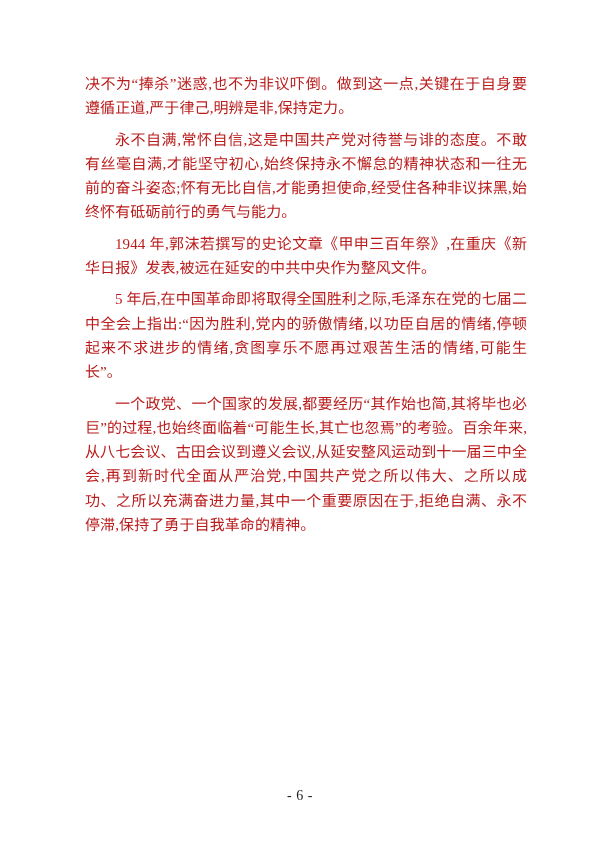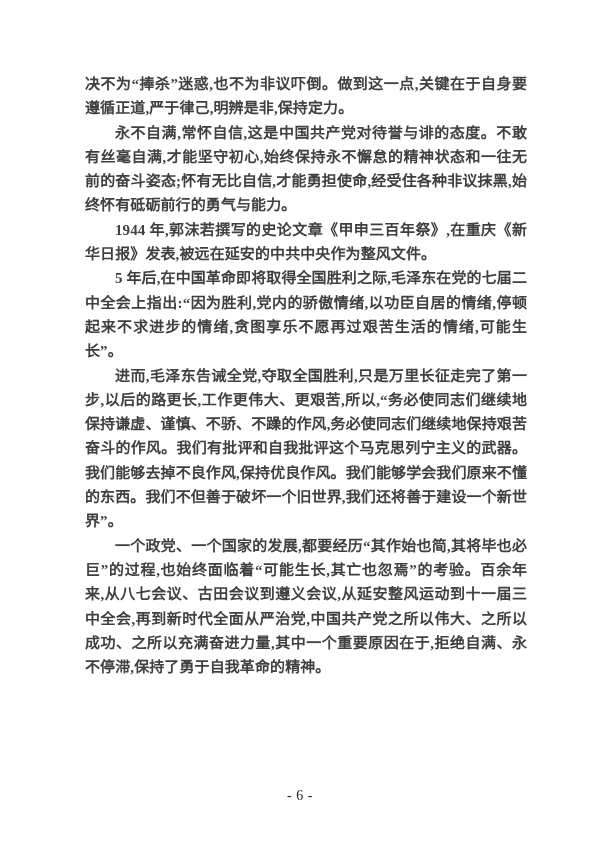--- a/index.html
+++ b/index.html
@@ -27,25 +27,25 @@
     width: 442px;
   }
   .doc p {
     margin: 0;
     padding: 0;
     font-size: 15px;
     line-height: 24.3px;
     text-align: justify;
     text-justify: inter-ideograph;
     letter-spacing: 0.1px;
-    color: #404040;
-    font-weight: bold;
+    color: #b91c1c;
   }
   .doc p.indent {
     text-indent: 2em;
+    margin-top: 7px;
   }
   .page-number {
     position: absolute;
     top: 788px;
     left: 0;
     width: 600px;
     text-align: center;
     font-size: 14px;
     line-height: 16px;
     color: #1c1c1c;
@@ -54,17 +54,16 @@
 </style>
 </head>
 <body>
 
 <div class="page">
   <main class="doc">
       <p>决不为“捧杀”迷惑,也不为非议吓倒。做到这一点,关键在于自身要遵循正道,严于律己,明辨是非,保持定力。</p>
       <p class="indent">永不自满,常怀自信,这是中国共产党对待誉与诽的态度。不敢有丝毫自满,才能坚守初心,始终保持永不懈怠的精神状态和一往无前的奋斗姿态;怀有无比自信,才能勇担使命,经受住各种非议抹黑,始终怀有砥砺前行的勇气与能力。</p>
       <p class="indent">1944 年,郭沫若撰写的史论文章《甲申三百年祭》,在重庆《新华日报》发表,被远在延安的中共中央作为整风文件。</p>
       <p class="indent">5 年后,在中国革命即将取得全国胜利之际,毛泽东在党的七届二中全会上指出:“因为胜利,党内的骄傲情绪,以功臣自居的情绪,停顿起来不求进步的情绪,贪图享乐不愿再过艰苦生活的情绪,可能生长”。</p>
-      <p class="indent">进而,毛泽东告诫全党,夺取全国胜利,只是万里长征走完了第一步,以后的路更长,工作更伟大、更艰苦,所以,“务必使同志们继续地保持谦虚、谨慎、不骄、不躁的作风,务必使同志们继续地保持艰苦奋斗的作风。我们有批评和自我批评这个马克思列宁主义的武器。我们能够去掉不良作风,保持优良作风。我们能够学会我们原来不懂的东西。我们不但善于破坏一个旧世界,我们还将善于建设一个新世界”。</p>
       <p class="indent">一个政党、一个国家的发展,都要经历“其作始也简,其将毕也必巨”的过程,也始终面临着“可能生长,其亡也忽焉”的考验。百余年来,从八七会议、古田会议到遵义会议,从延安整风运动到十一届三中全会,再到新时代全面从严治党,中国共产党之所以伟大、之所以成功、之所以充满奋进力量,其中一个重要原因在于,拒绝自满、永不停滞,保持了勇于自我革命的精神。</p>
     </main>
   <footer class="page-number">- 6 -</footer>
 </div>
 
 </body></html>

